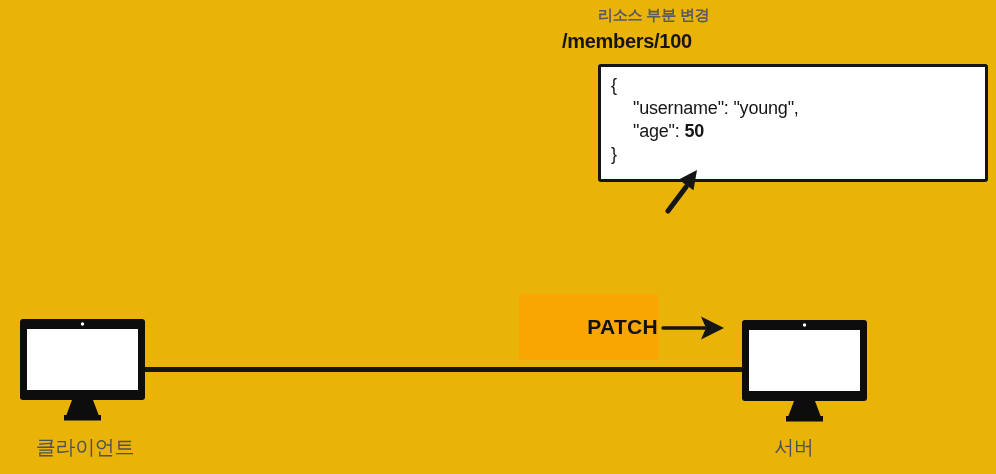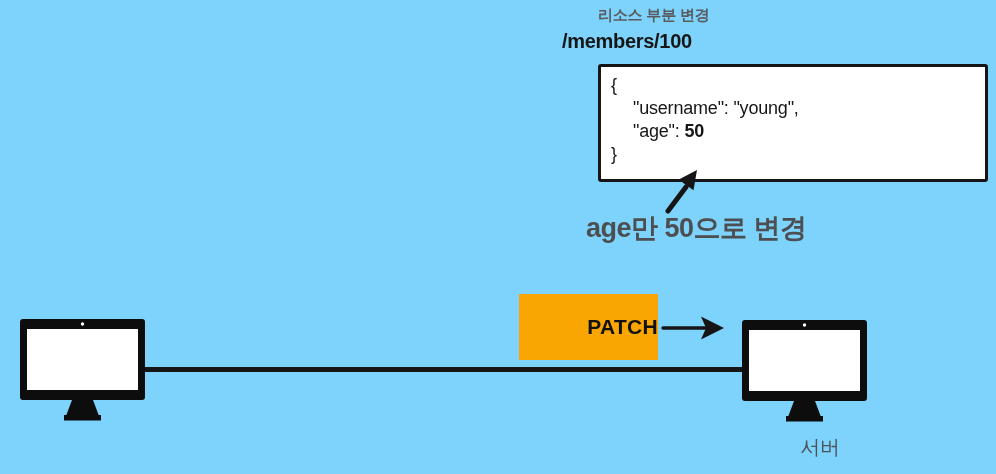--- a/index.html
+++ b/index.html
@@ -4,21 +4,21 @@
 <style>
   * { margin: 0; padding: 0; box-sizing: border-box; }
   html, body { background: #ffffff; }
   body {
     font-family: "Liberation Sans", "DejaVu Sans", sans-serif;
     width: 996px; height: 474px;
   }
   .stage {
     position: relative;
     width: 996px; height: 474px;
-    background: #7dd3fc;
+    background: #eab308;
     overflow: hidden;
   }
   .abs { position: absolute; }
 
   
   .section-label {
     left: 598px; top: 6px;
     font-size: 15px; font-weight: 700;
     color: #595b5e;
     letter-spacing: -0.2px;
@@ -70,21 +70,21 @@
   }
   .node-label {
     top: 434px;
     width: 160px;
     text-align: center;
     font-size: 20px; font-weight: 400;
     color: #4d5256;
     letter-spacing: -0.3px;
   }
   .client-label { left: 5px; }
-  .server-label { left: 740px; }
+  .server-label { left: 714px; }
   svg { display: block; }
 </style>
 </head>
 <body>
 
 <div class="stage">
 
   <div class="abs section-label">리소스 부분 변경</div>
 
   <div class="abs resource-path">/members/100</div>
@@ -94,21 +94,20 @@
     <div class="json-line indent">"username": "young",</div>
     <div class="json-line indent"><span>"age":</span> <span class="json-bold">50</span></div>
     <div class="json-line">}</div>
   </div>
 
   <svg class="abs" style="left:660px; top:165px;" width="48" height="50" viewBox="0 0 48 50">
     <line x1="8" y1="46" x2="26" y2="22" stroke="#151515" stroke-width="5" stroke-linecap="round"></line>
     <polygon points="37,5 33.5,25.2 26,20 18.8,14.6" fill="#151515"></polygon>
   </svg>
 
-  <div class="abs callout-text">age만 50으로 변경</div>
 
   <div class="abs connection-line"></div>
 
   <div class="abs method-box">
     <span>PATCH</span>
   </div>
 
   <svg class="abs" style="left:661px; top:312px;" width="64" height="32" viewBox="0 0 64 32">
     <line x1="2" y1="16" x2="44" y2="16" stroke="#151515" stroke-width="3.5" stroke-linecap="round"></line>
     <polygon points="40,4.5 63,16 40,27.5 45,16" fill="#151515"></polygon>
@@ -123,16 +122,17 @@
   </svg>
 
   <svg class="abs" style="left:742px; top:320px;" width="125" height="102" viewBox="0 0 125 102">
     <rect x="0" y="0" width="125" height="81" rx="3" fill="#0d0d0d"></rect>
     <rect x="7" y="10" width="111" height="61" fill="#ffffff"></rect>
     <circle cx="62.5" cy="5" r="1.7" fill="#ffffff"></circle>
     <polygon points="52,81 73,81 79,97 46,97" fill="#0d0d0d"></polygon>
     <rect x="44" y="96" width="37" height="5.5" fill="#0d0d0d"></rect>
   </svg>
 
+  <div class="abs node-label client-label">클라이언트</div>
 
   <div class="abs node-label server-label">서버</div>
 
 </div>
 
 </body></html>

